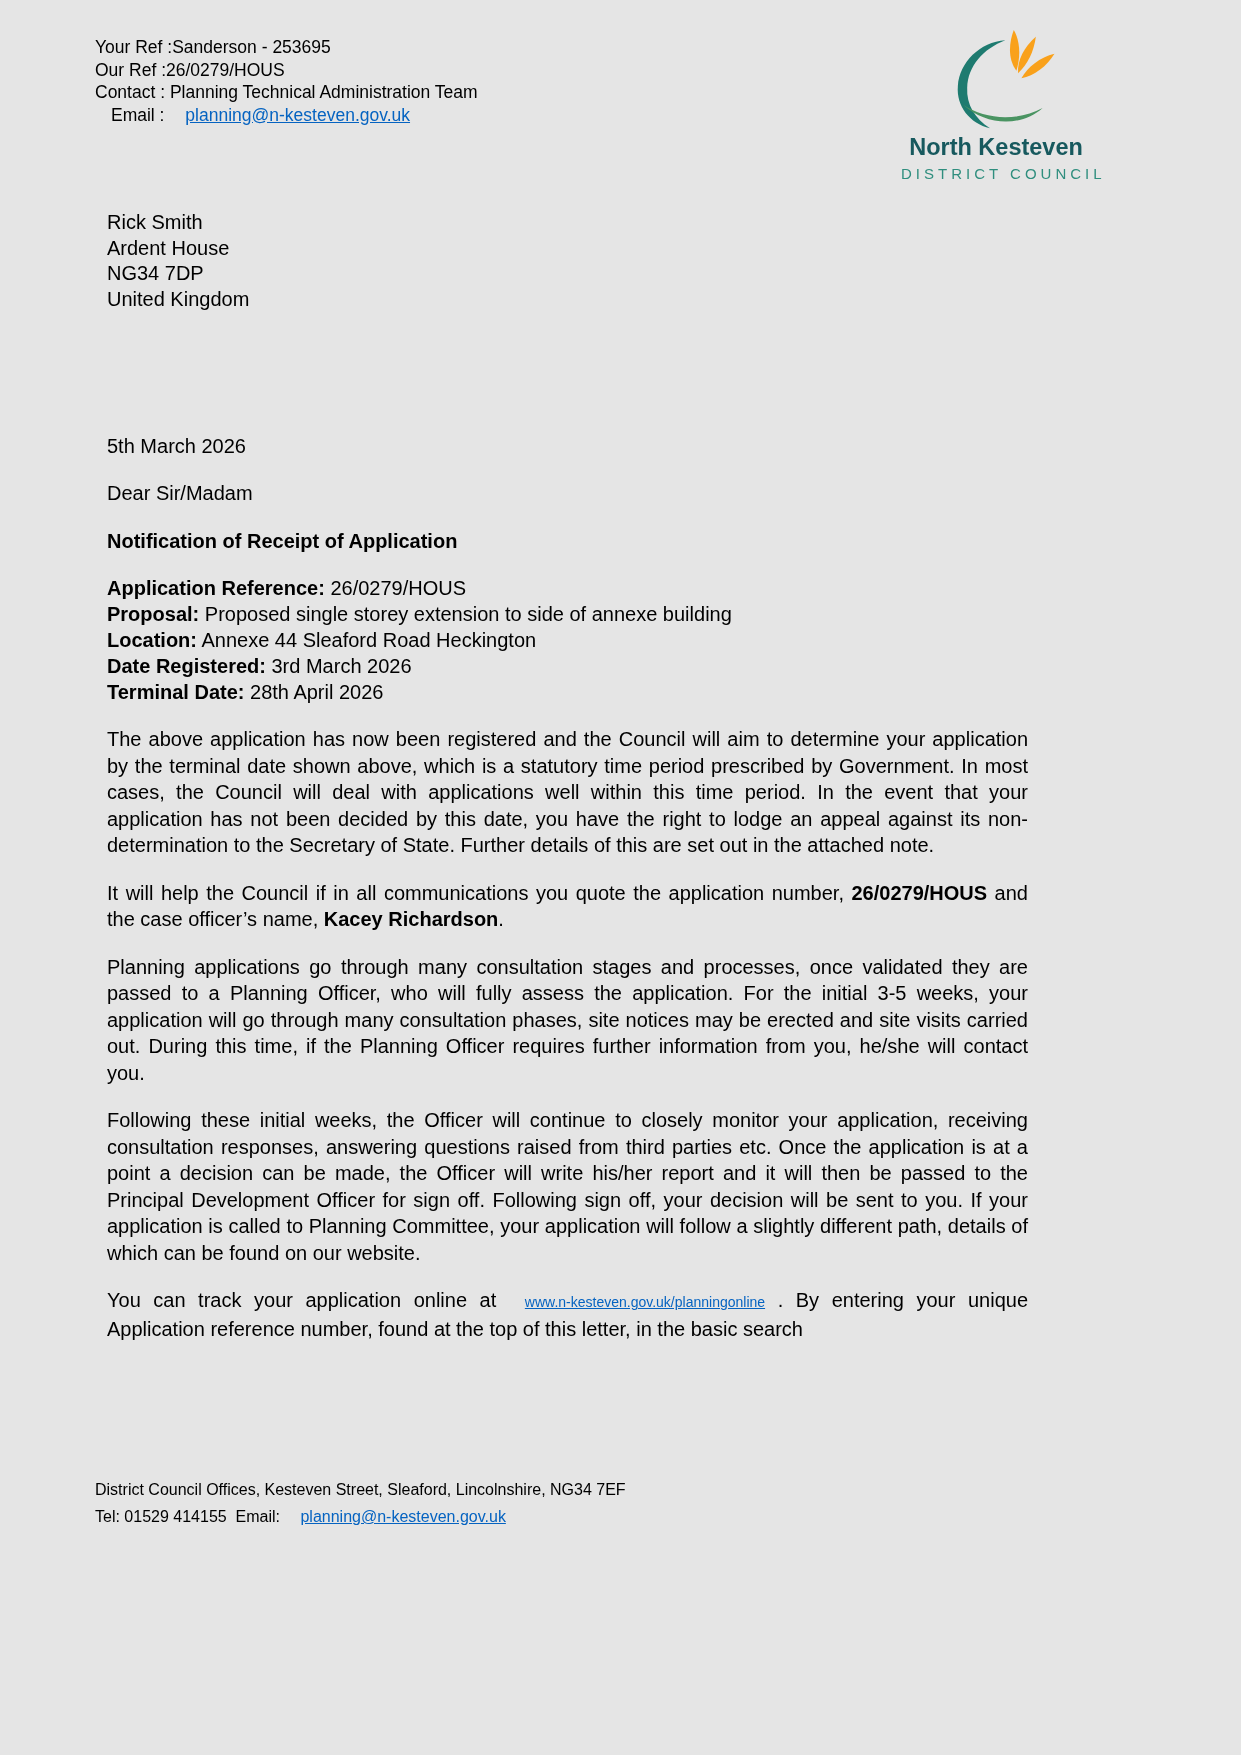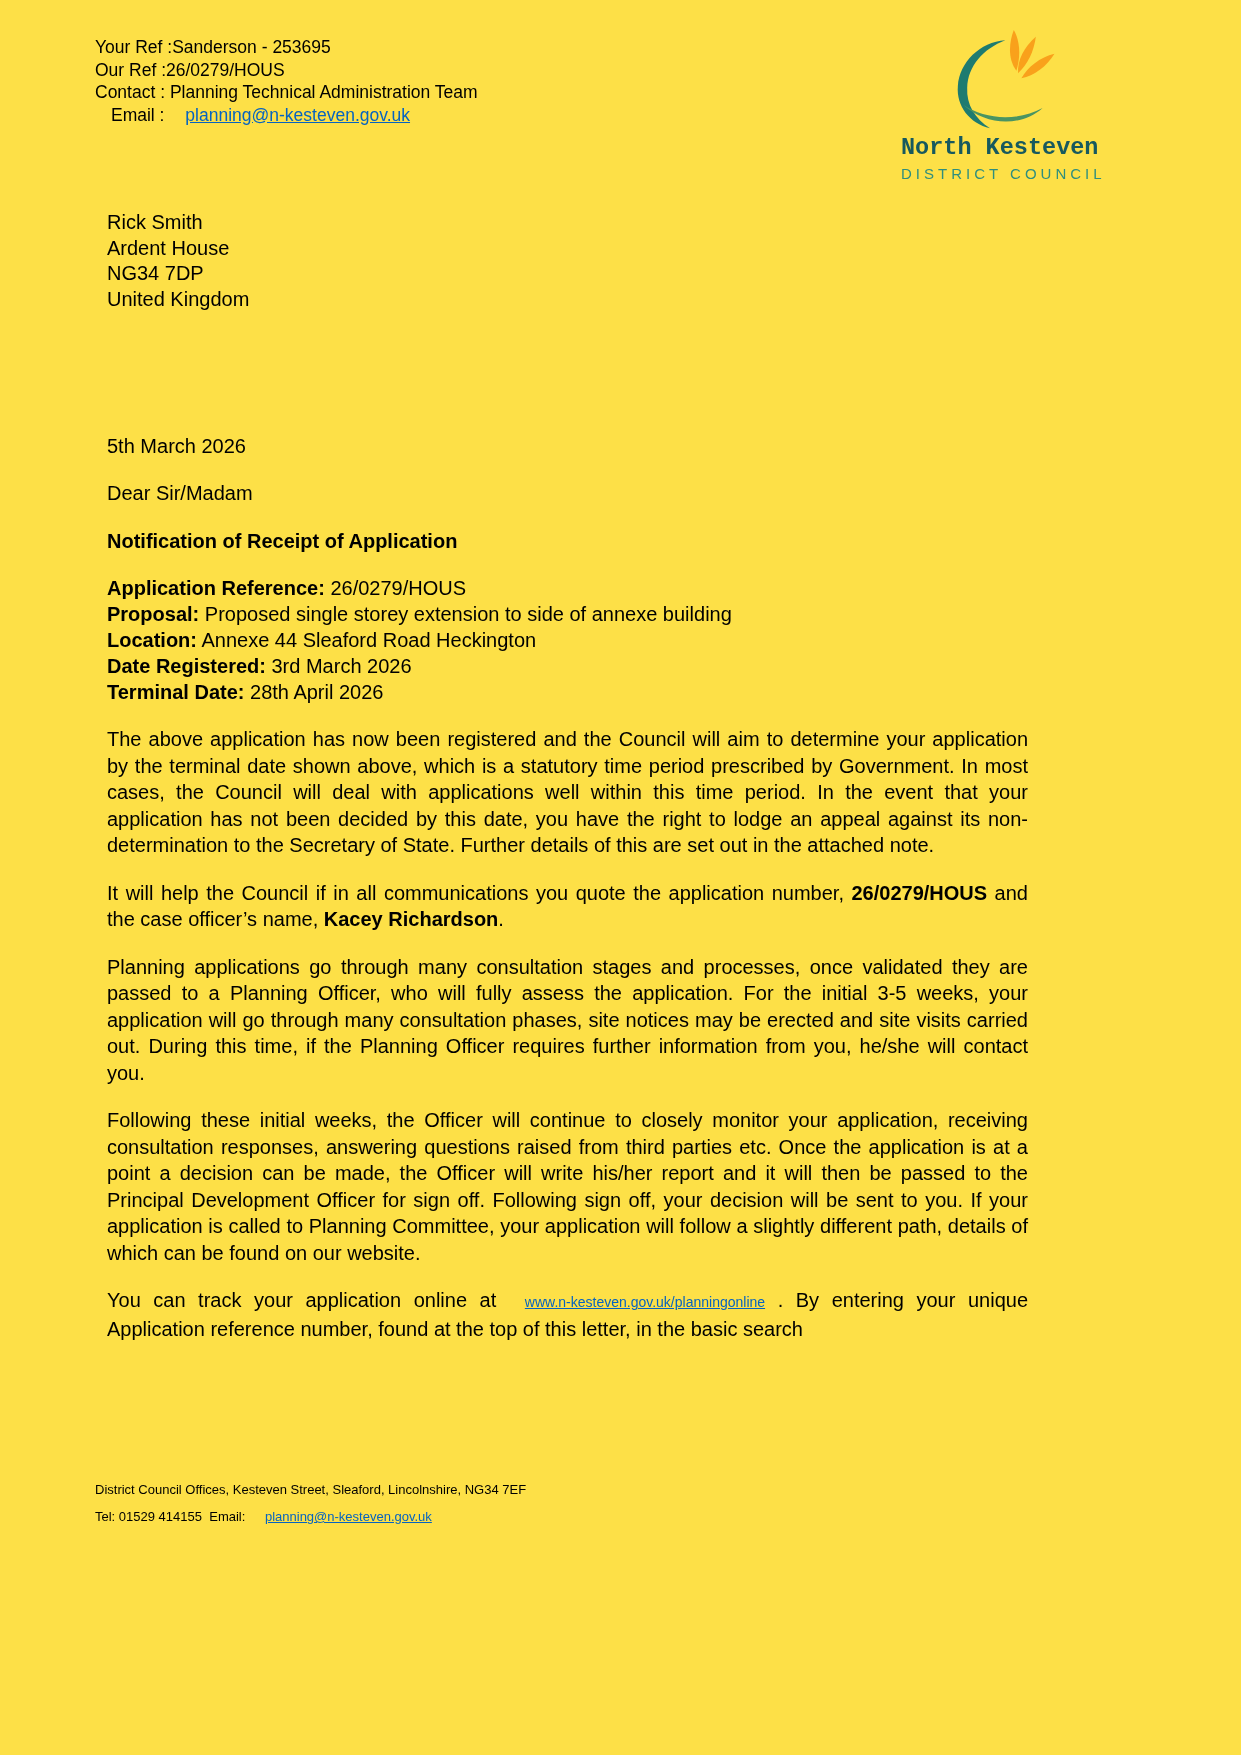--- a/index.html
+++ b/index.html
@@ -1,21 +1,21 @@
 <!DOCTYPE html>
 <html><head>
 <meta charset="utf-8">
 <style>
   * { margin: 0; padding: 0; box-sizing: border-box; }
   html, body { background: #ffffff; }
   .page {
     position: relative;
     width: 1241px;
     height: 1755px;
-    background: #fde047;
+    background: #e5e5e5;
     font-family: "Liberation Sans", sans-serif;
     color: #000000;
     overflow: hidden;
   }
   .ref-block {
     position: absolute;
     top: 36px;
     left: 95px;
     font-size: 17.5px;
     line-height: 22.5px;
@@ -29,21 +29,20 @@
     width: 190px;
     text-align: center;
   }
   .logo svg { display: block; margin: 0 auto; }
   .logo-name {
     font-weight: bold;
     font-size: 23.5px;
     color: #17595E;
     white-space: nowrap;
     margin-top: 4px;
-    font-family: Liberation Mono, monospace;
   }
   .logo-sub {
     font-size: 15px;
     color: #2F8E7E;
     letter-spacing: 4px;
     white-space: nowrap;
     margin-top: 4px;
   }
   .main {
     position: absolute;
@@ -56,21 +55,21 @@
   .main p { margin: 0 0 21px 0; line-height: 26.5px; }
   .just { text-align: justify; }
   .subject { font-weight: bold; }
   .details { line-height: 26px; margin-bottom: 21px; }
   .detail-value { white-space: pre-wrap; }
   .small-link { font-size: 14px; }
   .footer {
     position: absolute;
     top: 1476px;
     left: 95px;
-    font-size: 13px;
+    font-size: 16px;
     line-height: 27px;
   }
   b { font-weight: bold; }
 </style>
 </head>
 <body>
 
 <div class="page">
 
   <div class="ref-block">

